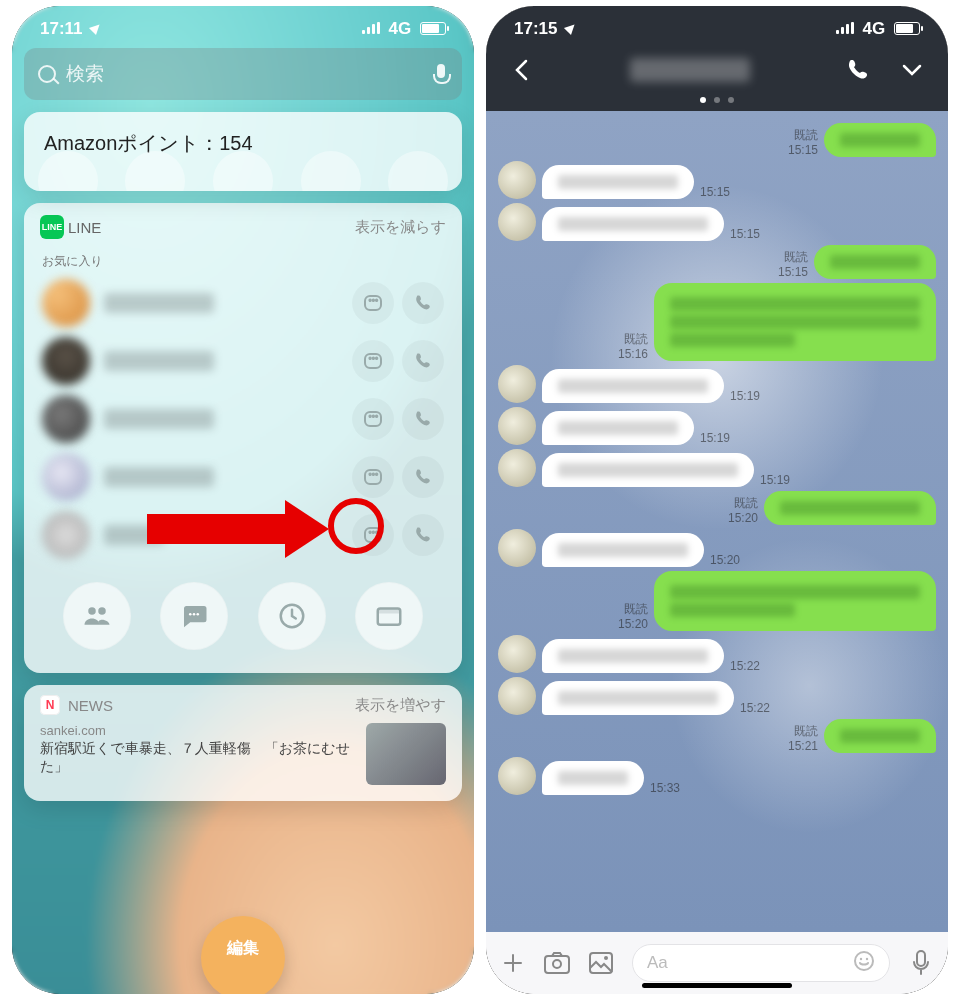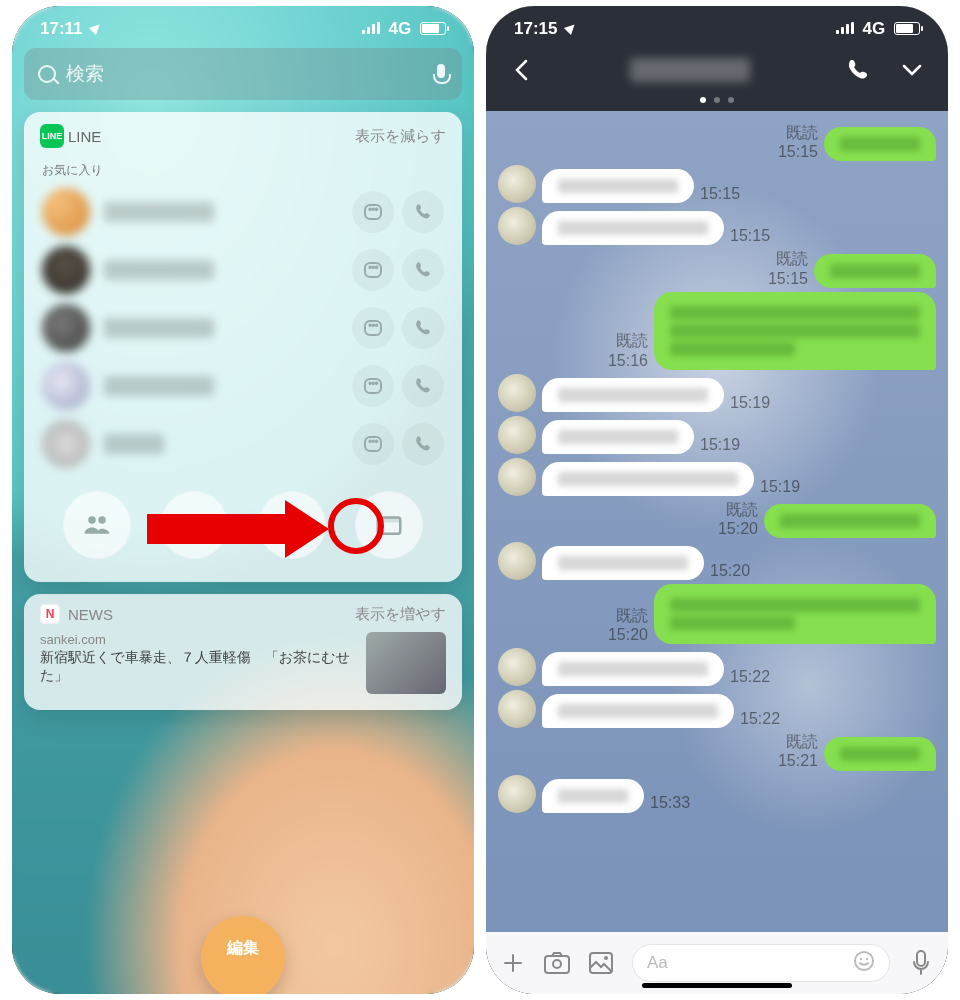--- a/index.html
+++ b/index.html
@@ -138,21 +138,21 @@
 
   .messages{position:absolute; top:105px; bottom:62px; left:0; right:0; padding:8px 12px 0 12px; overflow:hidden;}
   .msg{display:flex; align-items:flex-end; margin:4px 0; gap:6px;}
   .msg.me{justify-content:flex-end;}
   .msg.other .av{width:38px; height:38px; border-radius:50%; background:radial-gradient(circle at 40% 40%,#f0eede,#b7b296); align-self:flex-start; flex:0 0 auto;}
   .bubble{max-width:290px; padding:10px 16px; border-radius:18px; position:relative;}
   .msg.other .bubble{background:#fff; border-bottom-left-radius:4px;}
   .msg.me .bubble{background:#86df4e; border-bottom-right-radius:4px;}
   .bubble .blurtxt{height:14px; background:rgba(0,0,0,0.16); border-radius:3px; filter:blur(3px);}
   .msg.me .bubble .blurtxt{background:rgba(0,60,0,0.22);}
-  .stamp{font-size:16px; color:rgba(30,30,30,0.55); align-self:flex-end; line-height:1.2;}
+  .stamp{font-size:12px; color:rgba(30,30,30,0.55); align-self:flex-end; line-height:1.2;}
   .msg.me .stamp{text-align:right;}
   .bubble.tall .blurtxt{height:14px; margin:4px 0;}
   
   .chat-input{position:absolute; left:0; right:0; bottom:0; height:62px; background:#f7f7f9; display:flex; align-items:center; padding:0 14px; gap:18px; color:#888;}
   .chat-input .field{flex:1; height:38px; background:#fff; border:1px solid #e3e3e6; border-radius:19px; display:flex; align-items:center; padding:0 14px; color:#bbb; font-size:17px; justify-content:space-between;}
   .home-indicator{position:absolute; bottom:6px; left:50%; transform:translateX(-50%); width:150px; height:5px; background:#000; border-radius:3px;}
   .ci{width:26px; height:26px; display:flex; align-items:center; justify-content:center;}
 </style>
 </head>
 <body>
@@ -179,20 +179,30 @@
       </div>
     </div>
 
     <div class="content">
       <div class="search">
         <span class="mag"></span>
         <span class="ph">検索</span>
         <span class="mic"></span>
       </div>
 
+      <div class="card amazon">
+        <div>Amazonポイント：154</div>
+        <div class="fade-circles">
+            <i></i>
+            <i></i>
+            <i></i>
+            <i></i>
+            <i></i>
+          </div>
+      </div>
 
       <div class="card line">
         <div class="card-header">
           <div class="app-badge">
             <span class="line-ico">LINE</span>
             <span>LINE</span>
           </div>
           <span class="collapse">表示を減らす</span>
         </div>
         <div class="section-title">お気に入り</div>

